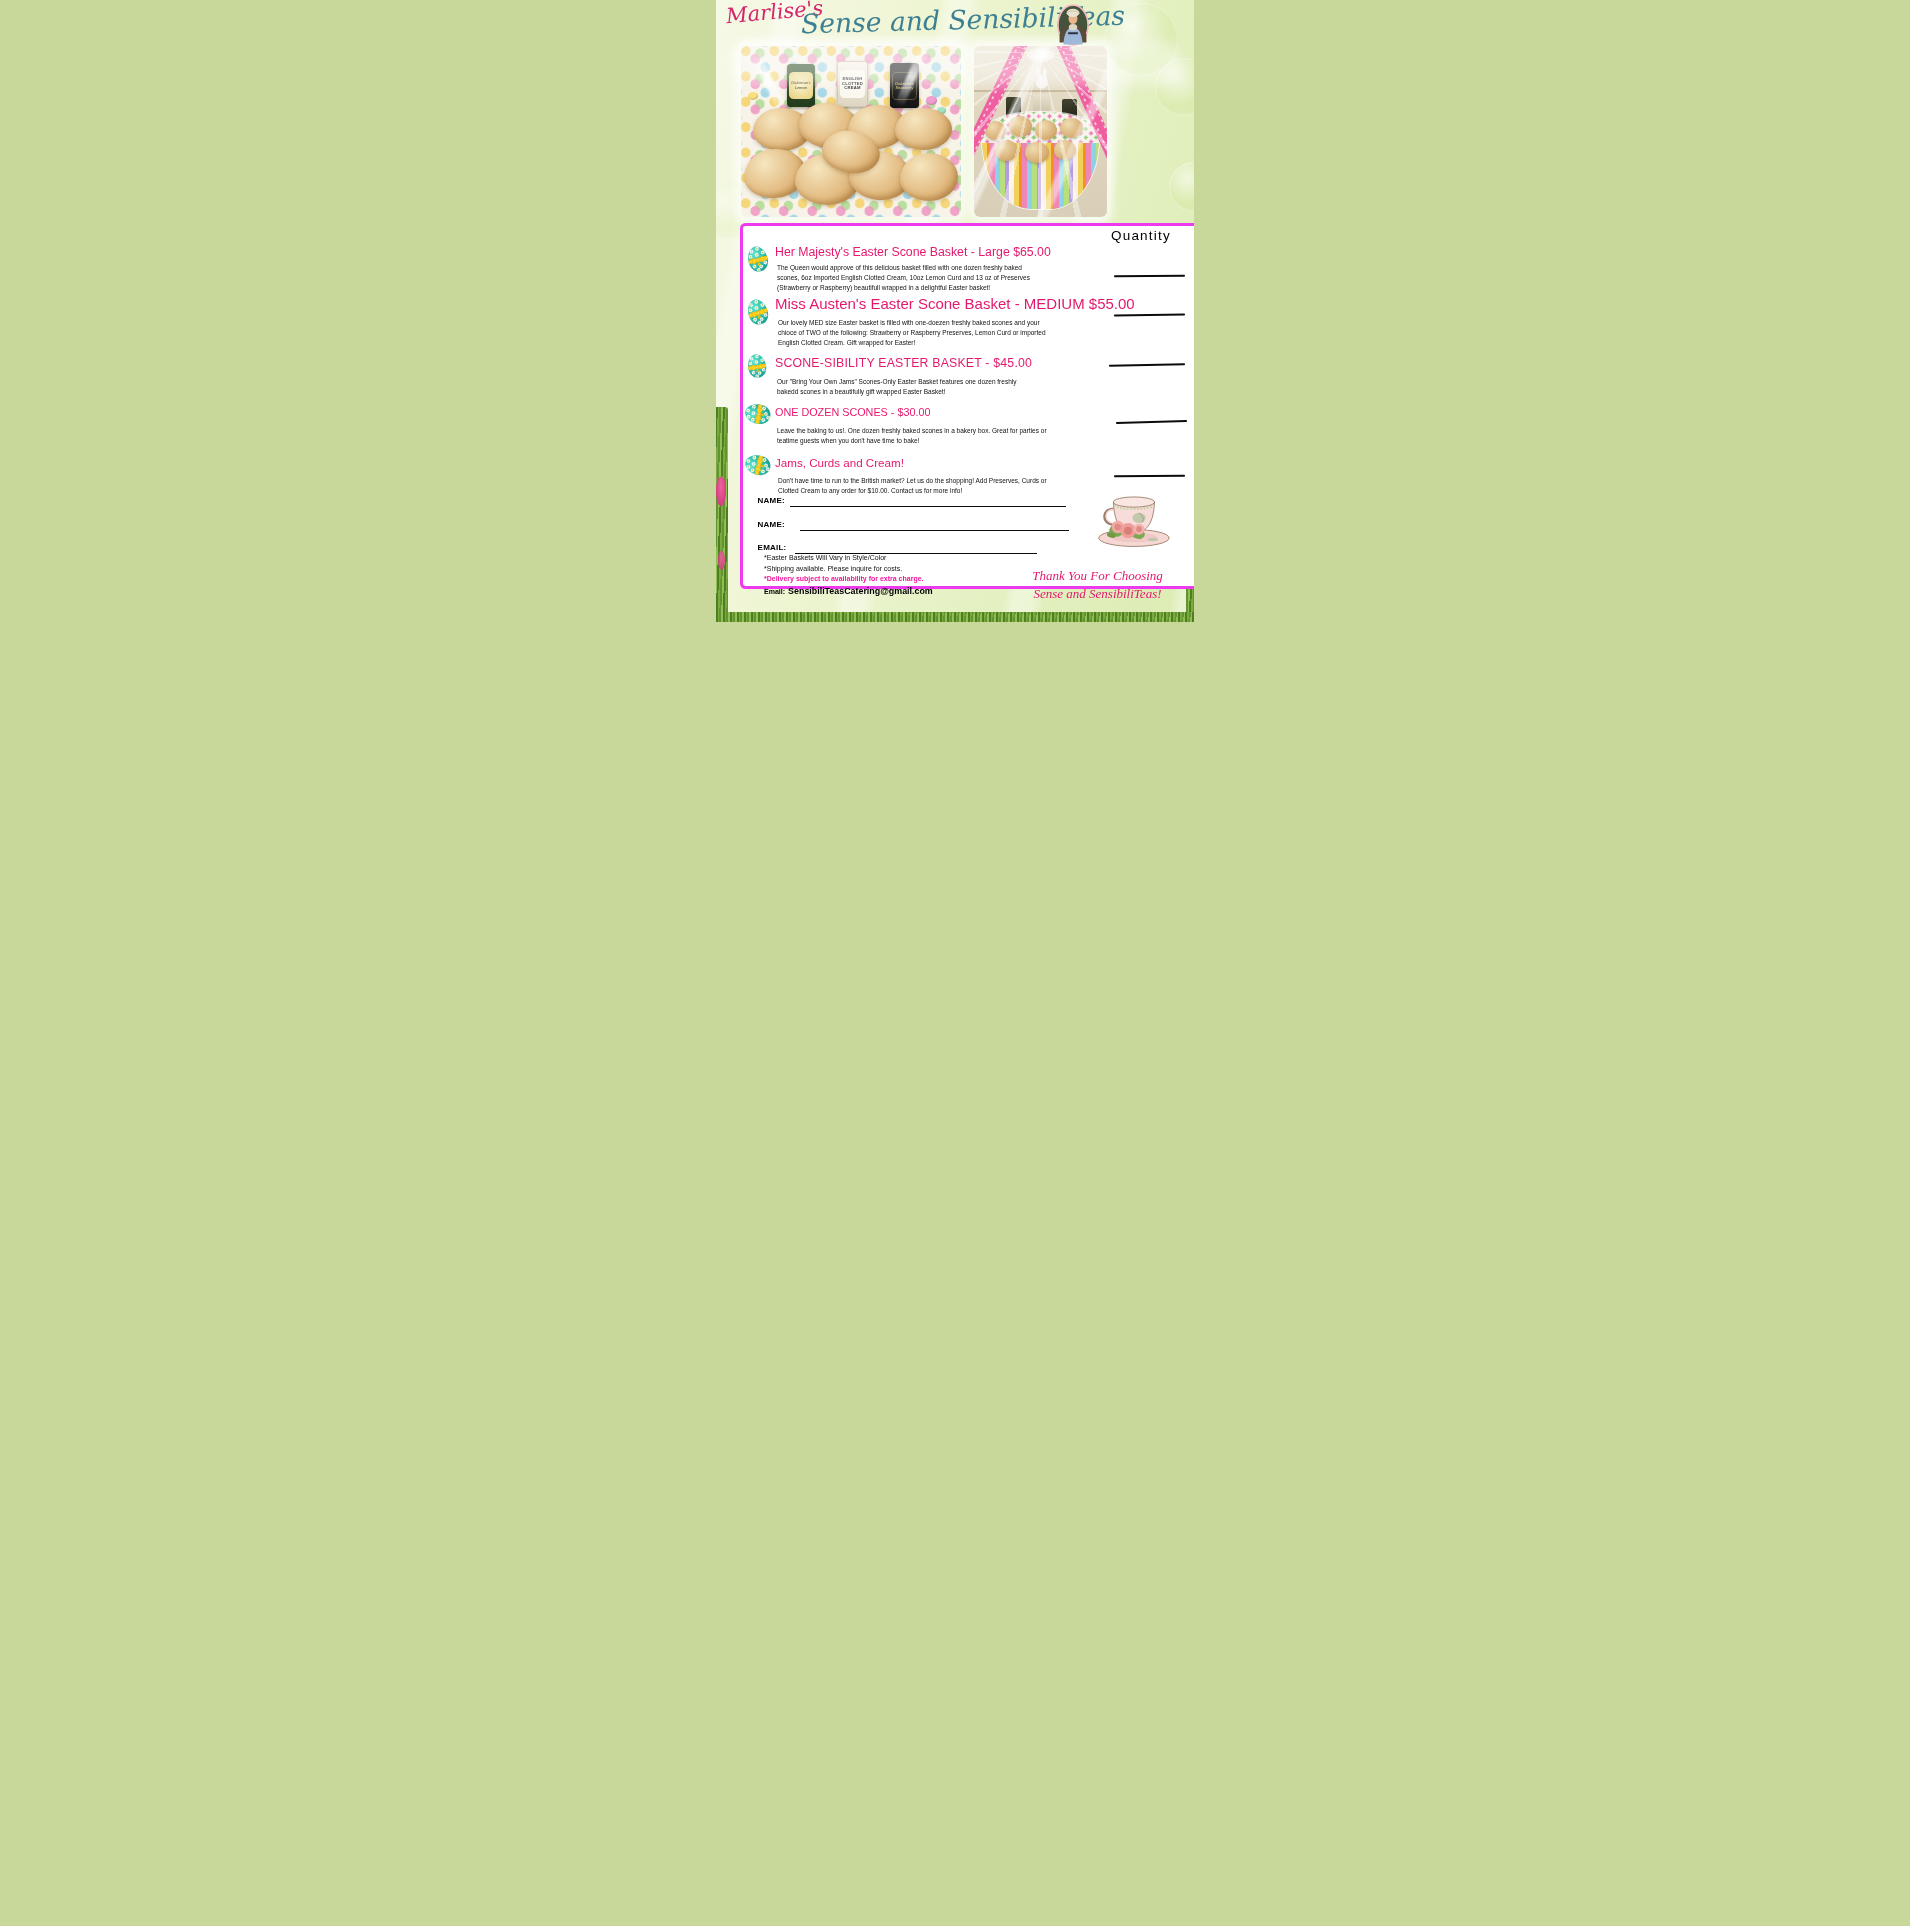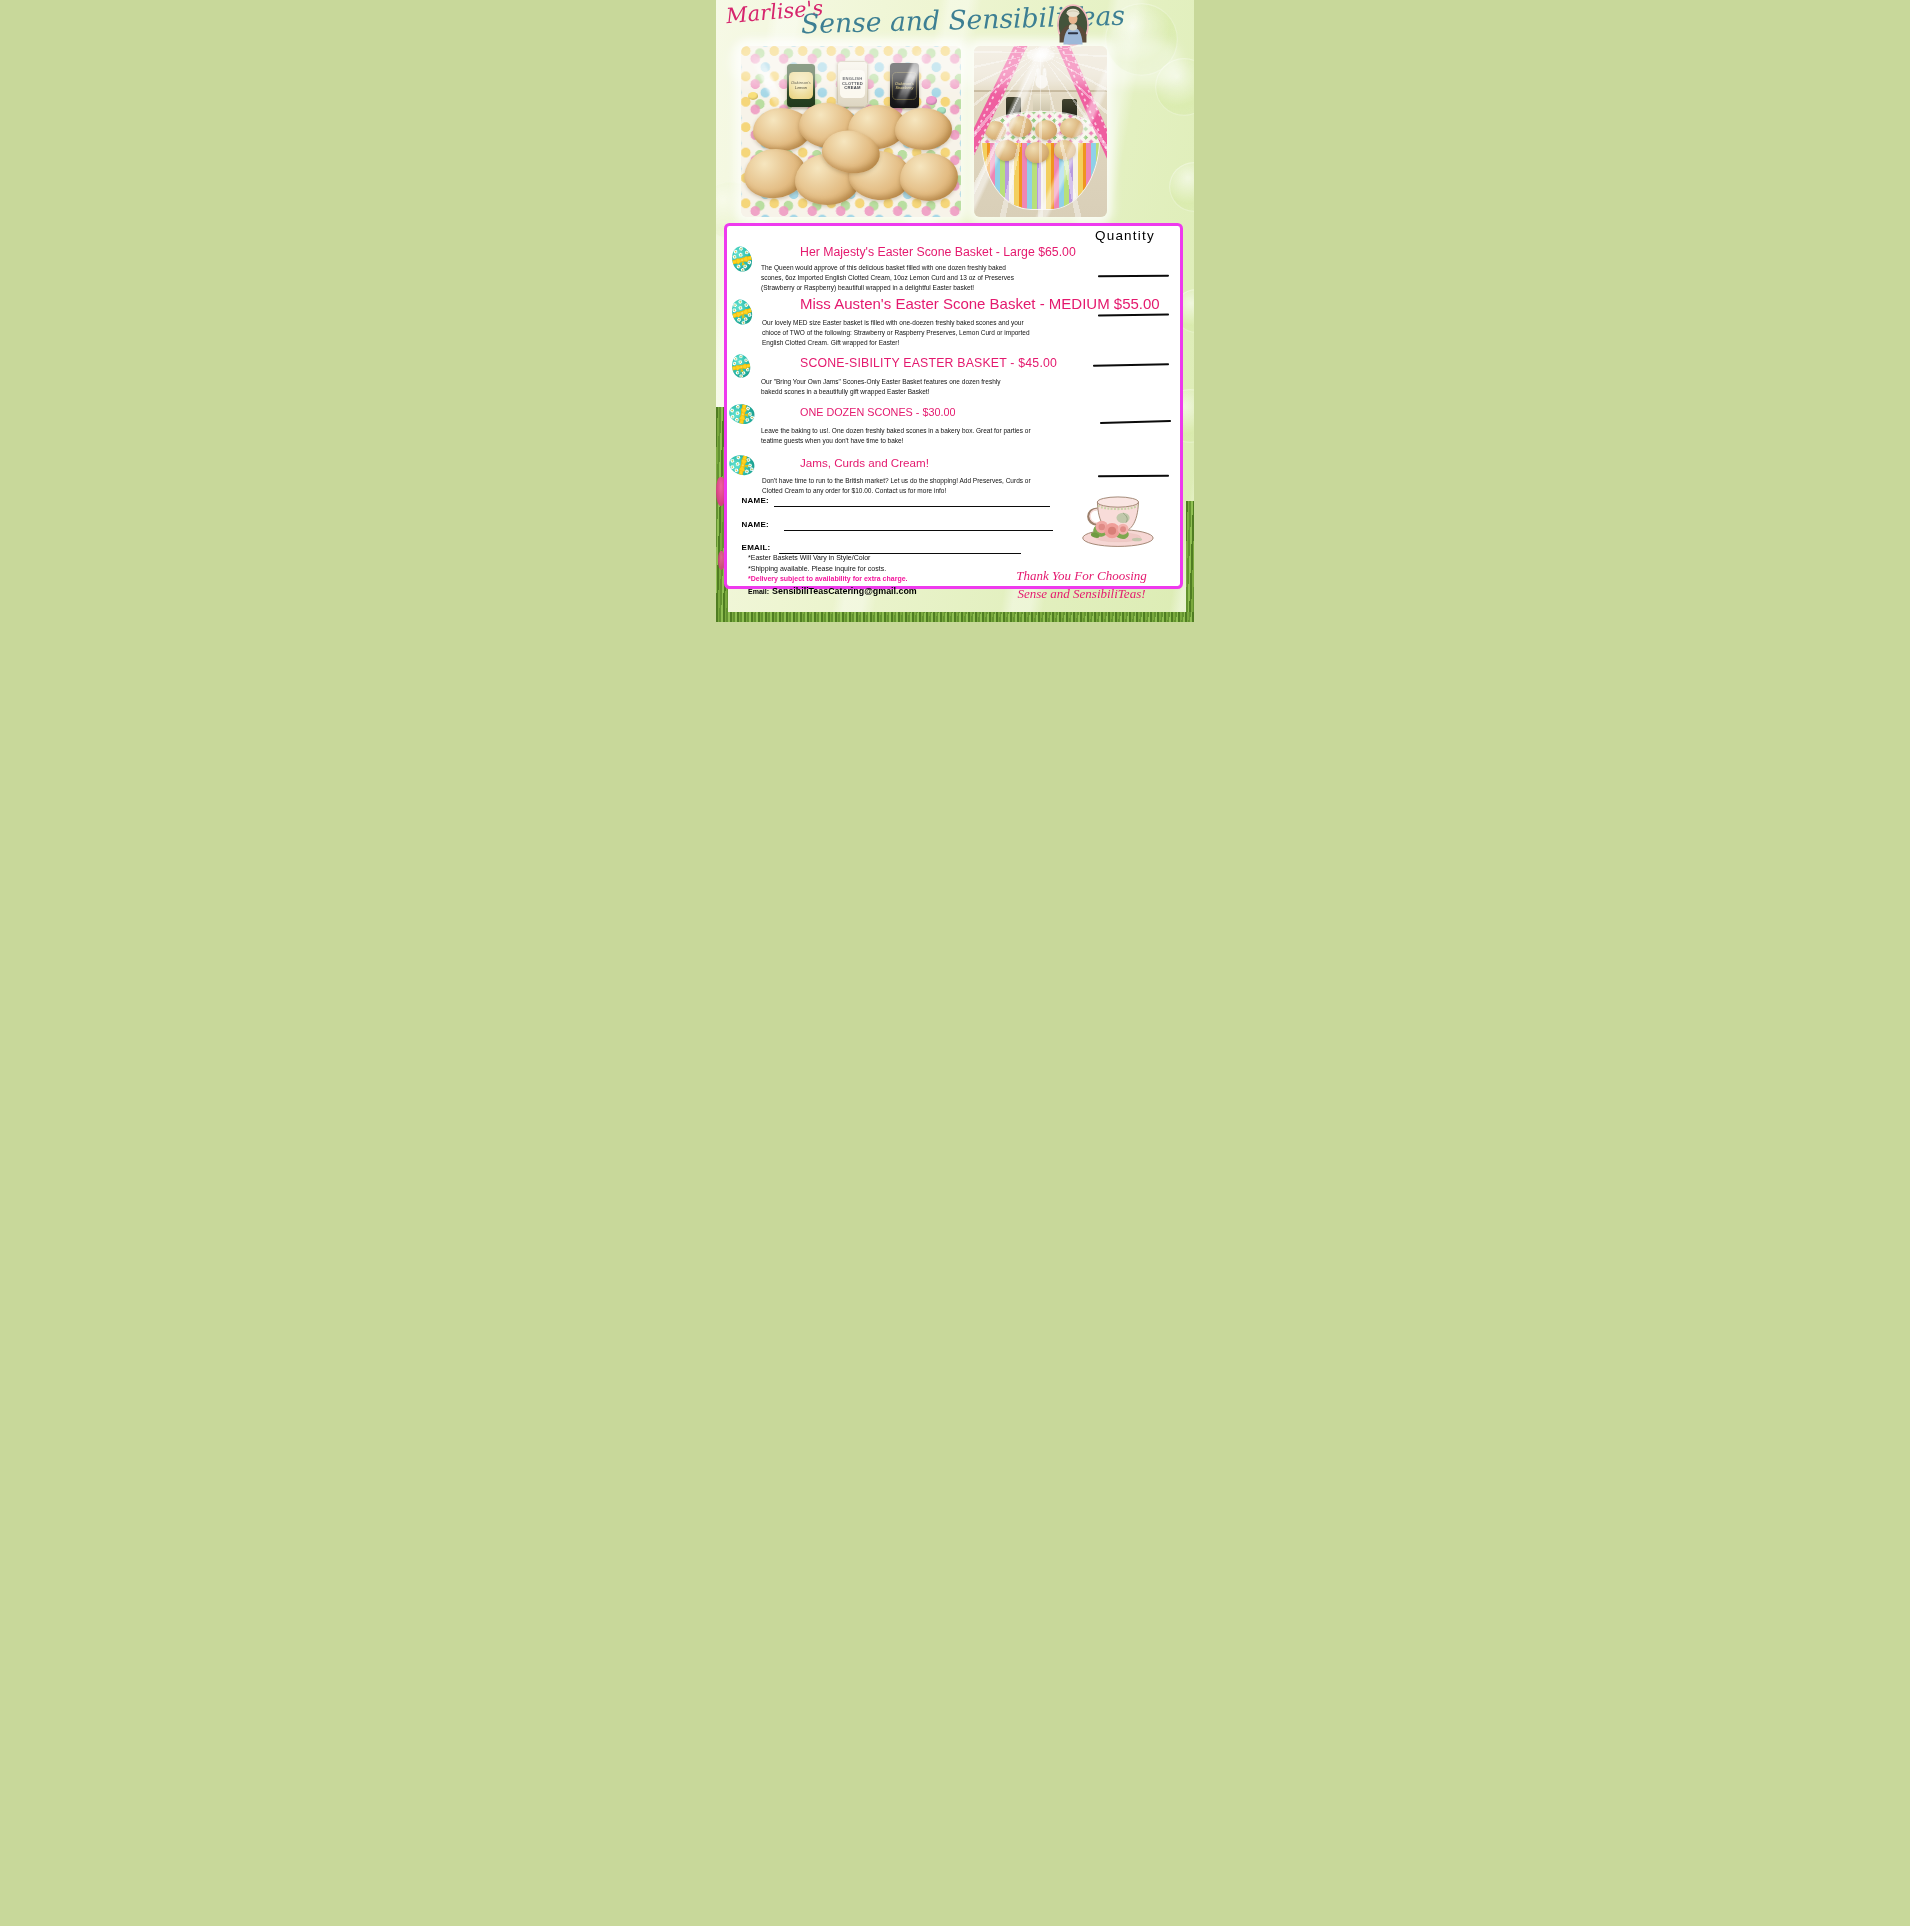--- a/index.html
+++ b/index.html
@@ -82,30 +82,30 @@
   .rp-left{left:11%; top:-5%; height:72%; transform:rotate(26deg);}
   .rp-right{right:9%; top:-5%; height:78%; transform:rotate(-24deg);}
   .cello{position:absolute; inset:0; z-index:5; pointer-events:none;
     background:
       linear-gradient(115deg, transparent 0 30%, rgba(255,255,255,.5) 32% 35%, transparent 37% 66%, rgba(255,255,255,.45) 68% 71%, transparent 73%),
       repeating-conic-gradient(from 155deg at 50% 4%, rgba(255,255,255,0) 0 11deg, rgba(255,255,255,.4) 11deg 13deg);}
   .knot{position:absolute; top:2.3px; left:50%; transform:translateX(-50%); width:28.5px; height:14px; z-index:6;
     background:radial-gradient(rgba(255,255,255,.95), rgba(255,255,255,.2)); border-radius:50%; filter:blur(0.4px);}
   .bunny{position:absolute; top:13%; left:44%; z-index:3;}
   
-  .order-form{position:absolute; left:8px; top:223px; width:459px; height:366px; z-index:3;
+  .order-form{position:absolute; left:24px; top:223px; width:459px; height:366px; z-index:3;
     background:#fff; border:3.1px solid #ee3aee; border-radius:5.4px;}
   .quantity-label{position:absolute; top:1.5px; left:368px; font-size:13.5px; letter-spacing:1.2px; color:#000;}
   .egg{position:absolute; left:3.9px; width:21.6px; height:28px;}
   .e1{top:19px;  transform:rotate(-14deg);}
   .e2{top:72px; transform:rotate(-18deg);}
   .e3{top:126px; transform:rotate(-10deg); width:20px;}
   .e4{top:174px; transform:rotate(-80deg);}
   .e5{top:225px; transform:rotate(-76deg);}
-  .item-title{position:absolute; left:32px; color:#e4196e; white-space:nowrap; font-weight:500;margin-left:41px;}
+  .item-title{position:absolute; left:32px; color:#e4196e; white-space:nowrap; font-weight:500;}
   .t1{top:18.5px;  font-size:12.3px;}
   .t2{top:69px; font-size:15px;}
   .t3{top:130px; font-size:12.3px; letter-spacing:0.2px;}
   .t4{top:180px; font-size:10.8px;}
   .t5{top:230px; font-size:11.6px;}
   .item-desc{position:absolute; left:34px; font-size:6.5px; line-height:1.55; color:#101010;}
   .d1{top:37px;  width:259px;}
   .d2{top:92px; width:269px; left:35px;}
   .d3{top:151px; width:256px;}
   .d4{top:200px; width:272px;}

